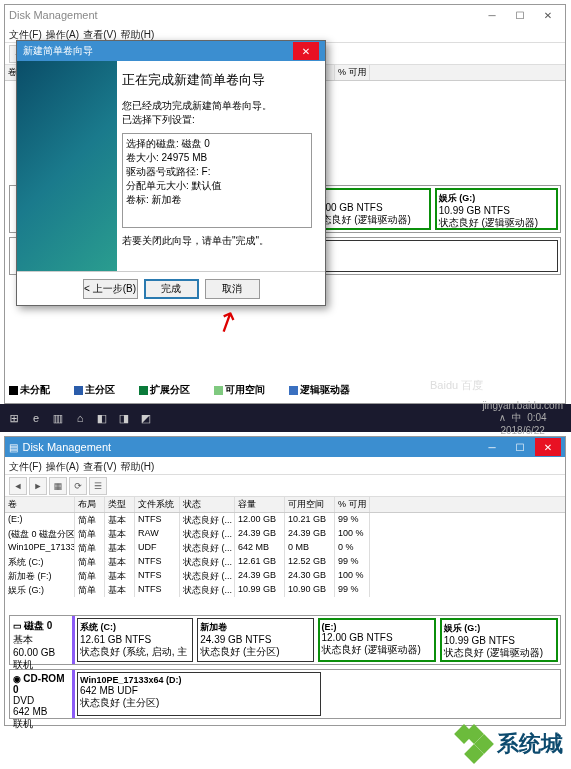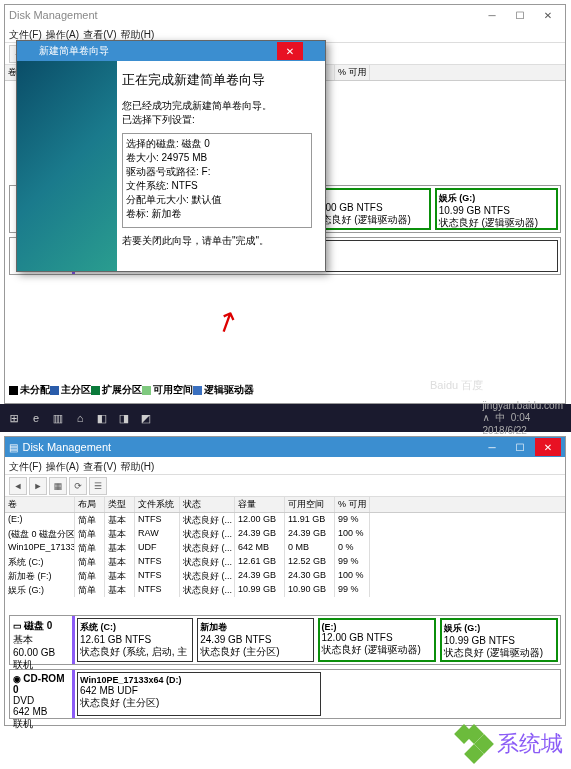--- a/index.html
+++ b/index.html
@@ -21,41 +21,41 @@
 .vol-header span,.vol-row span{border-right:1px solid #ddd;padding:1px 3px;overflow:hidden;white-space:nowrap;font-size:9px}
 .vol-row{display:flex;height:14px;background:#fff}
 .c0{width:70px}.c1{width:30px}.c2{width:30px}.c3{width:45px}.c4{width:55px}.c5{width:50px}.c6{width:50px}.c7{width:35px}
 .disk-area{position:absolute;left:4px;right:4px}
 .disk-row{display:flex;border:1px solid #999;margin-bottom:4px;background:#fff}
 .disk-label{width:65px;border-right:3px solid #8b5cf6;padding:3px;font-size:9px}
 .disk-label b{font-size:9px}
 .part{border:1px solid #333;margin:2px;padding:2px;font-size:8px;flex:1;overflow:hidden}
 .part.green{border:2px solid #0b8f0b}
 .part-title{font-weight:bold;font-size:9px}
-.legend{position:absolute;bottom:2px;left:4px;display:flex;gap:0;font-size:9px}
+.legend{position:absolute;bottom:2px;left:4px;display:flex;gap:24px;font-size:9px}
 .legend span{display:flex;align-items:center;gap:2px}
 .sq{width:9px;height:9px;display:inline-block}
 .wizard{position:absolute;background:#fff;border:1px solid #666;box-shadow:3px 3px 8px rgba(0,0,0,.4)}
-.wiz-title{height:20px;background:#3b8ed0;color:#fff;display:flex;align-items:center;padding:0 22px;font-size:11px}
+.wiz-title{height:20px;background:#3b8ed0;color:#fff;display:flex;align-items:center;padding:0 6px;font-size:11px}
 .wiz-body{display:flex;height:210px}
 .wiz-side{width:100px;background:linear-gradient(135deg,#0a4d68 0%,#1a7a8c 50%,#2a9d8f 100%)}
 .wiz-main{flex:1;padding:10px 5px;font-size:11px}
 .wiz-h{font-size:13px;margin-bottom:10px}
 .wiz-list{border:1px solid #999;width:190px;height:95px;padding:3px;margin:6px 0;font-size:9px;overflow:hidden}
 .wiz-foot{height:34px;border-top:1px solid #ccc;display:flex;align-items:center;justify-content:center;gap:6px}
 .wbtn{width:55px;height:20px;border:1px solid #999;background:#f0f0f0;font-size:10px}
 .wbtn.primary{border:2px solid #2a7ab0}
 .arrow{position:absolute;color:#d00;font-size:28px;transform:rotate(-25deg)}
 .taskbar{position:absolute;height:28px;background:#1a1a2e;left:0;right:0;display:flex;align-items:center;padding:0 4px}
 .tbicon{width:20px;height:20px;display:flex;align-items:center;justify-content:center;color:#ccc;font-size:11px;margin-right:2px}
-.tbright{margin-left:auto;color:#aaa;font-size:8px;text-align:left;padding-right:4px}
+.tbright{margin-left:auto;color:#aaa;font-size:8px;text-align:center;padding-right:4px}
 .watermark{position:absolute;right:8px;bottom:8px;display:flex;align-items:center;gap:6px}
 .wm-icon{width:34px;height:34px;position:relative}
 .wm-icon div{position:absolute;width:14px;height:14px;background:#6cbb3c;transform:rotate(45deg)}
-.wm-text{font-size:22px;font-weight:normal;color:#8b5cf6}
+.wm-text{font-size:22px;font-weight:bold;color:#0c4a6e}
 .baidu{position:absolute;color:#ddd;font-size:11px}
 </style>
 </head>
 <body>
 
 <div class="window" style="left:4px;top:4px;width:562px;height:400px">
   <div class="titlebar faded">
     <span class="title">Disk Management</span>
     <div class="winbtns">
       <span class="winbtn">─</span>
@@ -140,27 +140,31 @@
   <div class="wiz-body">
     <div class="wiz-side"></div>
     <div class="wiz-main">
       <div class="wiz-h">正在完成新建简单卷向导</div>
       <div>您已经成功完成新建简单卷向导。</div>
       <div style="">已选择下列设置:</div>
       <div class="wiz-list">
         <div>选择的磁盘: 磁盘 0</div>
         <div>卷大小: 24975 MB</div>
         <div>驱动器号或路径: F:</div>
-        <div>文件系统: NTFS</div>
         <div>分配单元大小: 默认值</div>
         <div>卷标: 新加卷</div>
 
       </div>
       <div>若要关闭此向导，请单击"完成"。</div>
     </div>
+  </div>
+  <div class="wiz-foot">
+    <button class="wbtn">&lt; 上一步(B)</button>
+    <button class="wbtn primary">完成</button>
+    <button class="wbtn">取消</button>
   </div>
 </div>
 <div class="arrow" style="left:215px;top:305px">↗</div>
 
 <div class="baidu" style="left:430px;top:378px">Baidu 百度</div>
 
 <div class="taskbar" style="top:404px">
   <span class="tbicon">⊞</span>
   <span class="tbicon">e</span>
   <span class="tbicon">▥</span>
@@ -209,21 +213,21 @@
     <span class="c7">% 可用</span>
   </div>
   <div id="vol-rows">
       <div class="vol-row">
         <span class="c0">(E:)</span>
         <span class="c1">简单</span>
         <span class="c2">基本</span>
         <span class="c3">NTFS</span>
         <span class="c4">状态良好 (...</span>
         <span class="c5">12.00 GB</span>
-        <span class="c6">11.91 GB</span>
+        <span class="c6">10.21 GB</span>
         <span class="c7">99 %</span>
       </div>
       <div class="vol-row">
         <span class="c0">(磁盘 0 磁盘分区 3)</span>
         <span class="c1">简单</span>
         <span class="c2">基本</span>
         <span class="c3">RAW</span>
         <span class="c4">状态良好 (...</span>
         <span class="c5">24.39 GB</span>
         <span class="c6">24.39 GB</span>

